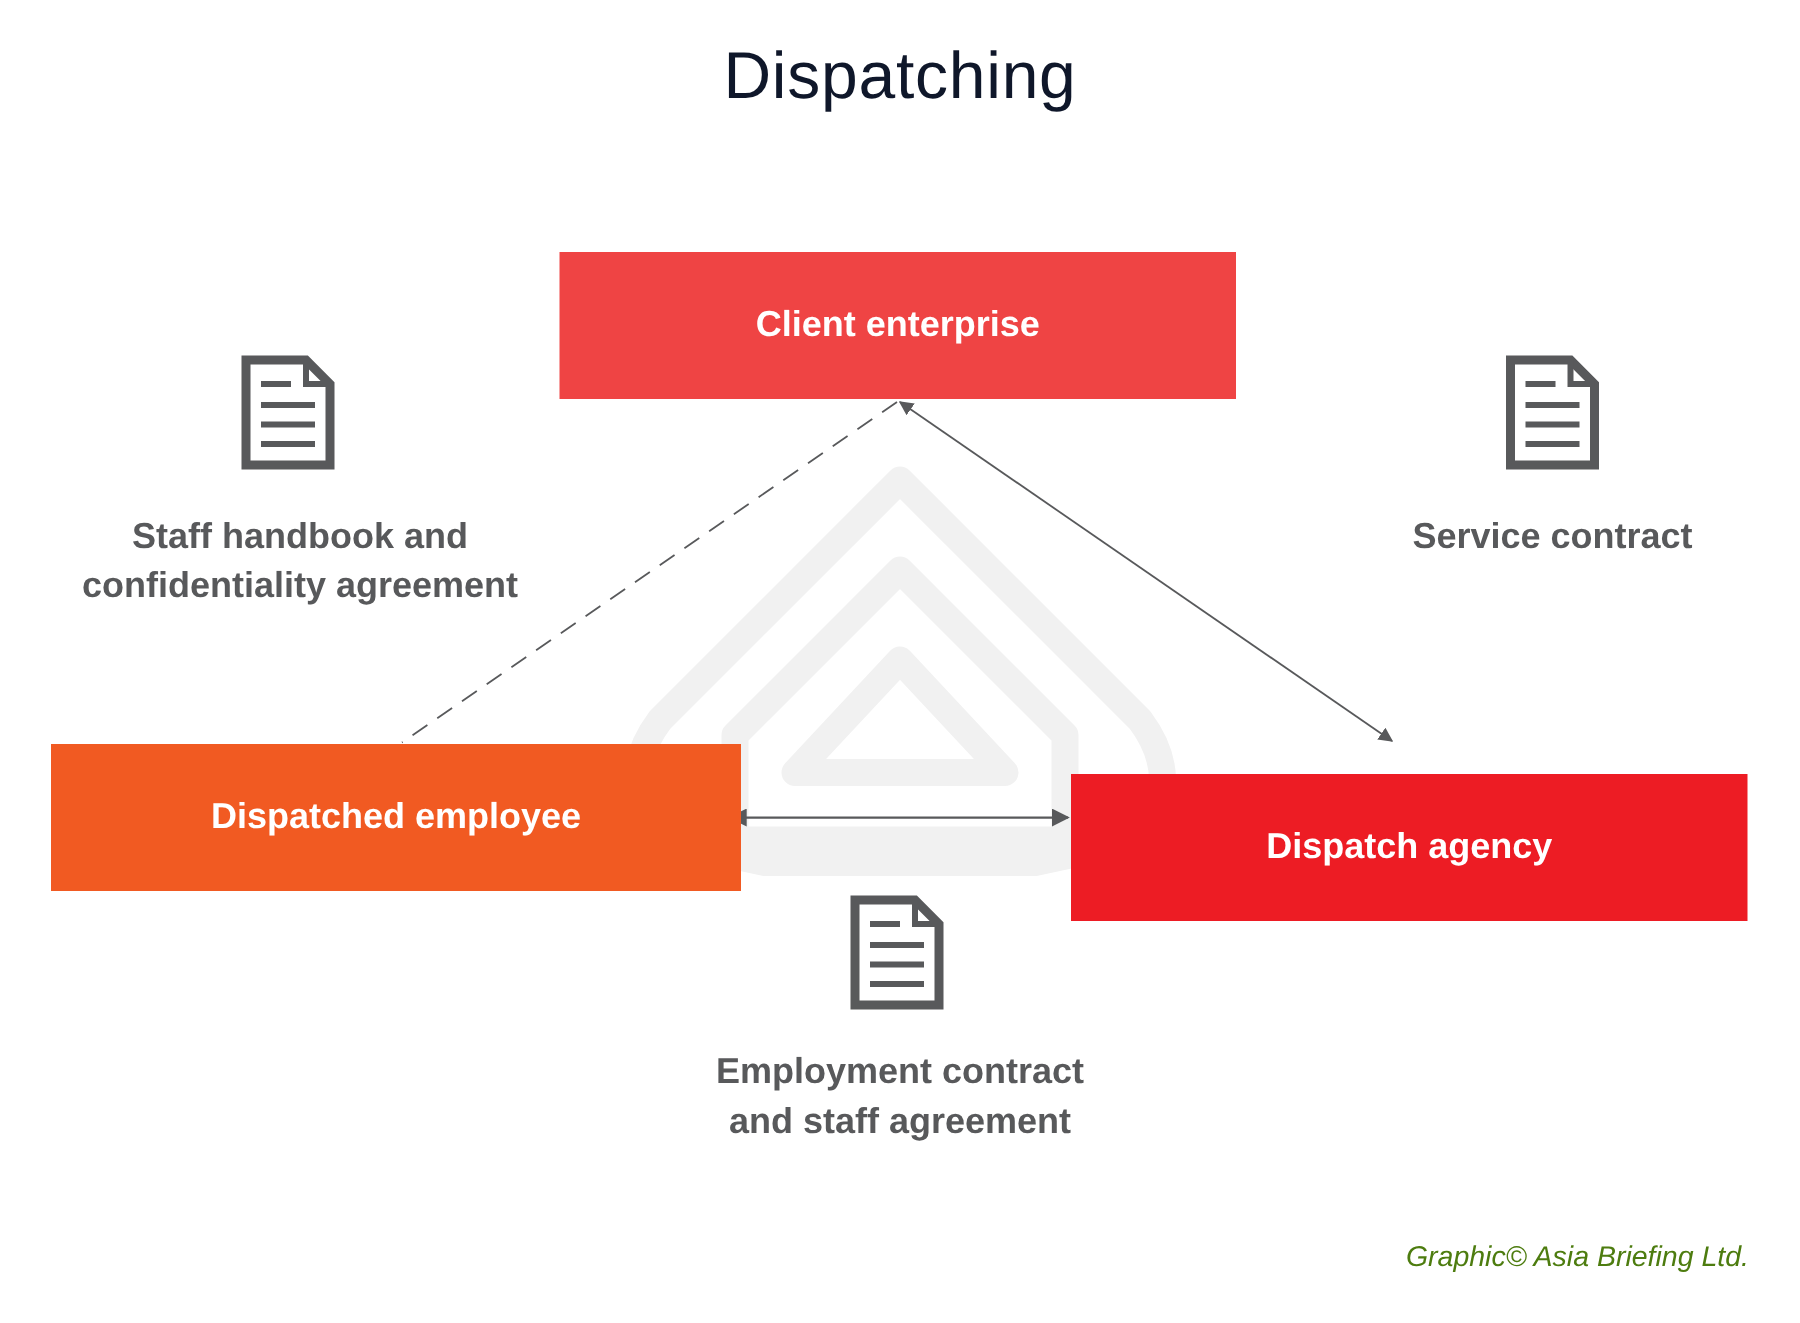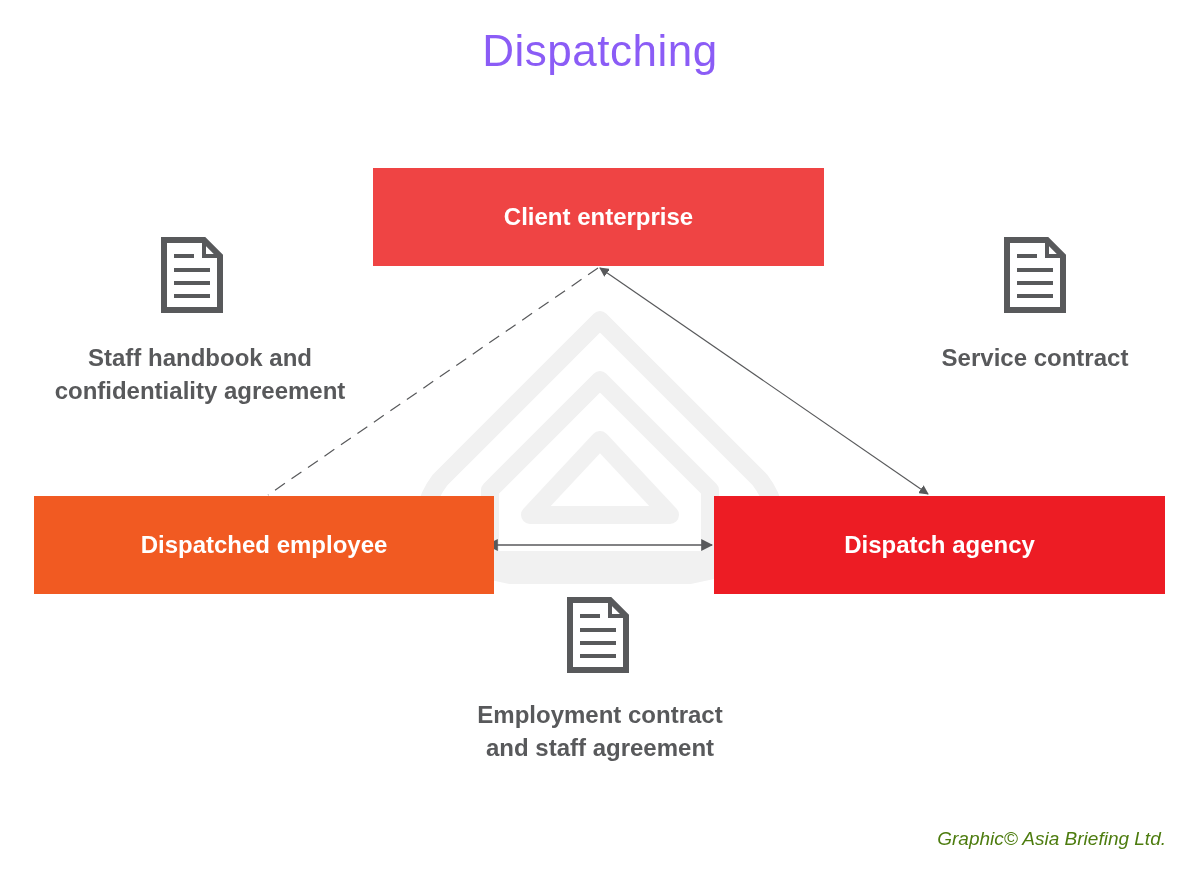--- a/index.html
+++ b/index.html
@@ -1,24 +1,24 @@
 <!DOCTYPE html>
 <html><head>
 <meta charset="utf-8">
 <style>
   html, body { margin:0; padding:0; background:#ffffff; }
   body { width:1200px; height:882px; position:relative; overflow:hidden;
          font-family:"Liberation Sans", sans-serif; }
   .title { position:absolute; left:0; width:1200px; top:26px; text-align:center;
-           font-size:44px; color:#8b5cf6; font-weight:300; letter-spacing:0.5px; }
+           font-size:44px; color:#0f172a; font-weight:300; letter-spacing:0.5px; }
   .box { position:absolute; display:flex; align-items:center; justify-content:center;
          color:#ffffff; font-weight:bold; font-size:24px; }
   #client { left:373px; top:168px; width:451px; height:98px; background:#ef4444; }
   #employee { left:34px; top:496px; width:460px; height:98px; background:#f15a22; }
-  #agency { left:714px; top:496px; width:451px; height:98px; background:#ed1c24; }
+  #agency { left:714px; top:516px; width:451px; height:98px; background:#ed1c24; }
   .label { position:absolute; text-align:center; color:#58595b; font-weight:bold;
            font-size:24px; line-height:33px; }
   #lbl-left { left:20px; width:360px; top:341px; }
   #lbl-right { left:900px; width:270px; top:341px; }
   #lbl-bottom { left:420px; width:360px; top:698px; }
   .doc { position:absolute; width:64px; height:78px; }
   #doc-left { left:160px; top:236px; }
   #doc-right { left:1003px; top:236px; }
   #doc-bottom { left:566px; top:596px; }
   .credit { position:absolute; right:34px; top:828px; font-style:italic; font-size:19px;

